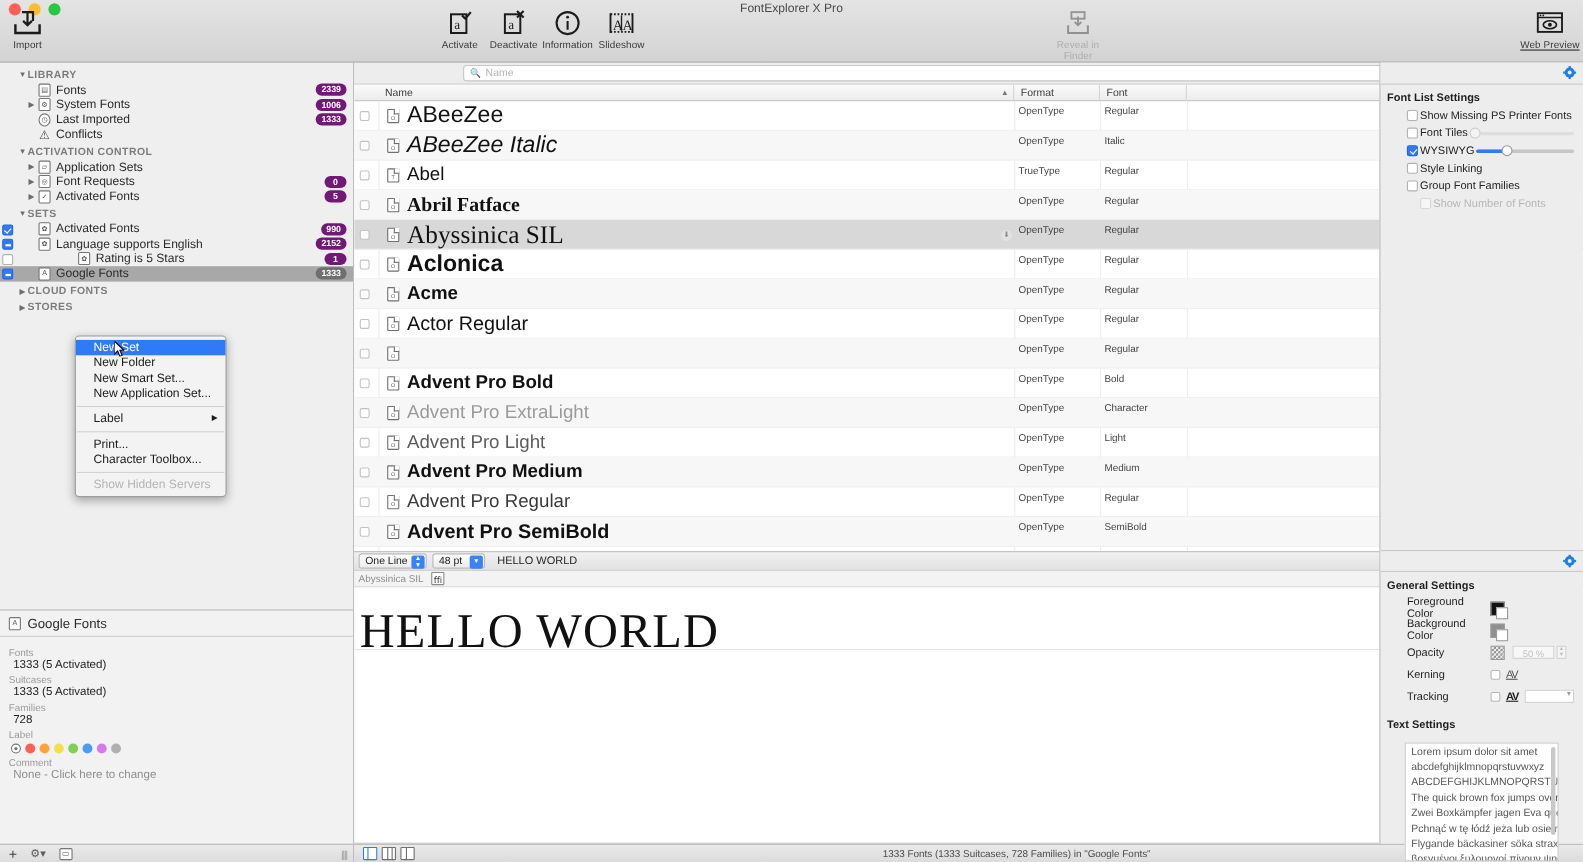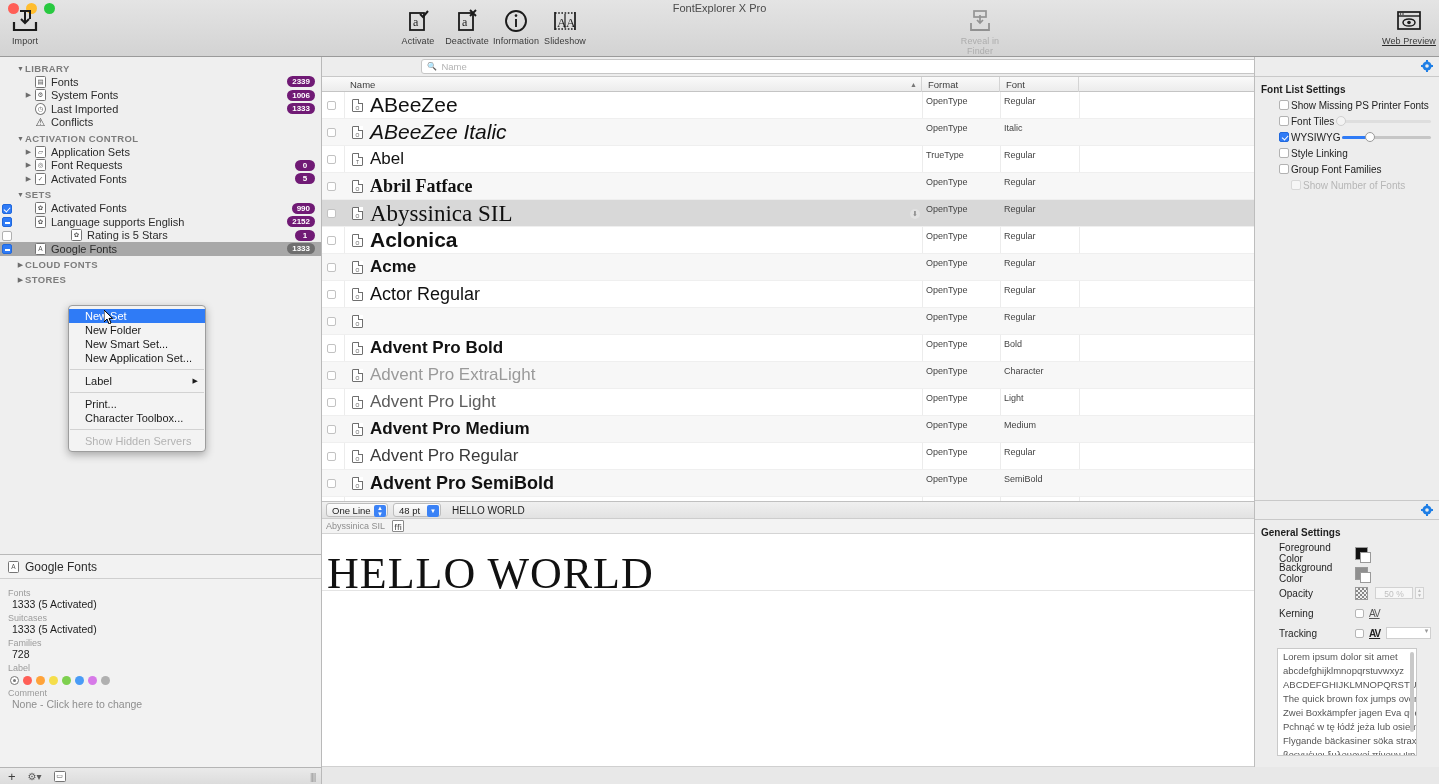--- a/index.html
+++ b/index.html
@@ -735,20 +735,28 @@
     <span>Abyssinica SIL</span>
     <span class="ffbox">ﬃ</span>
     <span style="margin-left:auto;margin-right:8px;font-size:10px;color:#8d8d8d;">⇧</span>
   </div>
 
   <div class="previewcanvas">
     <div class="bigtext">HELLO WORLD</div>
     <div class="prevline"></div>
   </div>
 
+  <div class="statusbar">
+    <div class="viewtoggles">
+      <span class="vt active"></span>
+      <span class="vt b"></span>
+      <span class="vt c"></span>
+    </div>
+    <div class="status-txt">1333 Fonts (1333 Suitcases, 728 Families) in "Google Fonts"</div>
+  </div>
 
   <div class="rpanel">
 
     <div class="rp-gearbar">
       <span class="rp-gear">
         <svg width="12" height="12" viewBox="0 0 12 12">
             <circle cx="6" cy="6" r="4.6" fill="#1f7fe6"></circle>
             <circle cx="6" cy="6" r="1.8" fill="#ededed"></circle>
             <g fill="#1f7fe6">
               <rect x="5" y="0" width="2" height="2.5"></rect>
@@ -839,20 +847,21 @@
         <span class="kchk"></span>
         <span class="avglyph">AV</span>
       </div>
       <div class="gs-row">
         <span class="gs-key">Tracking</span>
         <span class="kchk"></span>
         <span class="avglyph dark">AV</span>
         <span class="trackfield"></span>
       </div>
 
+      <div class="rp-title" style="padding-top:11px;">Text Settings</div>
       <div class="ts-list">
         <div class="ts-item">Lorem ipsum dolor sit amet</div>
         <div class="ts-item">abcdefghijklmnopqrstuvwxyz</div>
         <div class="ts-item">ABCDEFGHIJKLMNOPQRSTUVWX</div>
         <div class="ts-item">The quick brown fox jumps over a</div>
         <div class="ts-item">Zwei Boxkämpfer jagen Eva quer d</div>
         <div class="ts-item">Pchnąć w tę łódź jeża lub osiem sk</div>
         <div class="ts-item">Flygande bäckasiner söka strax hv</div>
         <div class="ts-item">βρεγμένοι ξυλουργοί πίνουν ψηφια</div>
         <div class="ts-scroll"></div>

